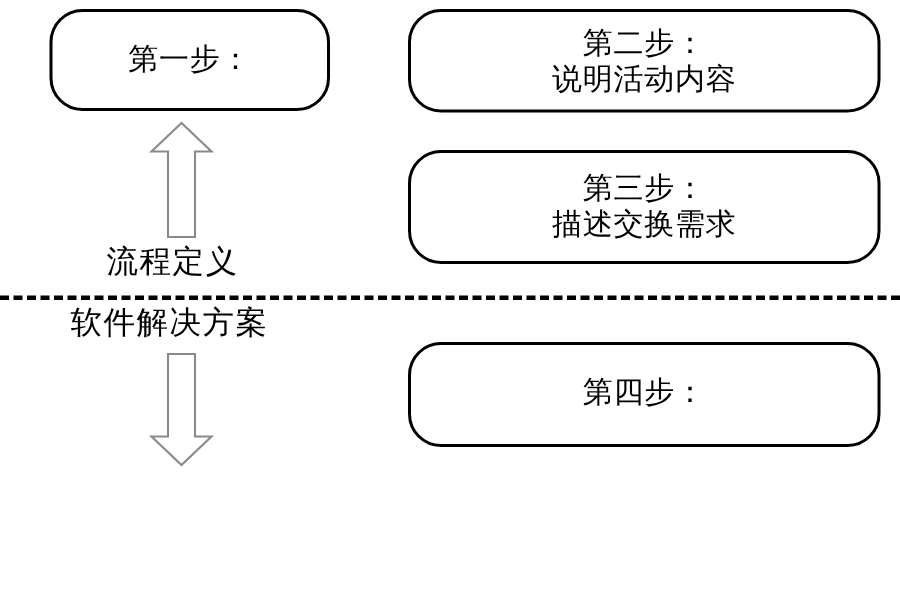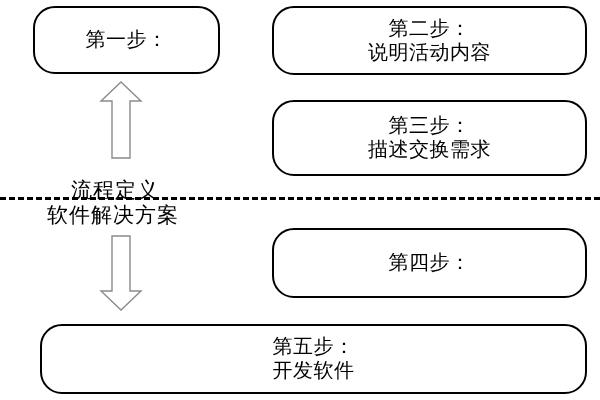--- a/index.html
+++ b/index.html
@@ -55,21 +55,21 @@
   #arrow-up   { left: 99px;  top: 80px;  width: 44px; height: 80px; }
   #arrow-down { left: 99px;  top: 234px; width: 44px; height: 78px; }
 
   .side-label {
     position: absolute;
     font-size: 21px;
     letter-spacing: 1px;
     white-space: nowrap;
     line-height: 1;
   }
-  #label-process  { left: 71px; top: 180px; text-align: center; }
+  #label-process  { left: 71px; top: 164px; text-align: center; }
   #label-software { left: 47px; top: 205px; text-align: center; }
 </style>
 </head>
 <body>
 
 <div id="canvas">
 
   <div class="step-box" id="box-1">
     <span class="step-line">第一步：</span>
   </div>
@@ -81,24 +81,20 @@
 
   <div class="step-box" id="box-3">
     <span class="step-line">第三步：</span>
     <span class="step-line">描述交换需求</span>
   </div>
 
   <div class="step-box" id="box-4">
     <span class="step-line">第四步：</span>
   </div>
 
-  <div class="step-box" id="box-5">
-    <span class="step-line">第五步：</span>
-    <span class="step-line">开发软件</span>
-  </div>
 
   <svg class="arrow" id="arrow-up" viewBox="0 0 44 80">
     <polygon points="22,2 42,21 31,21 31,78 13,78 13,21 2,21" fill="#ffffff" stroke="#8a8a8a" stroke-width="1.4" stroke-linejoin="miter"></polygon>
   </svg>
 
   <svg class="arrow" id="arrow-down" viewBox="0 0 44 78">
     <polygon points="13,2 31,2 31,57 42,57 22,76 2,57 13,57" fill="#ffffff" stroke="#8a8a8a" stroke-width="1.4" stroke-linejoin="miter"></polygon>
   </svg>
 
   <div class="divider"></div>

